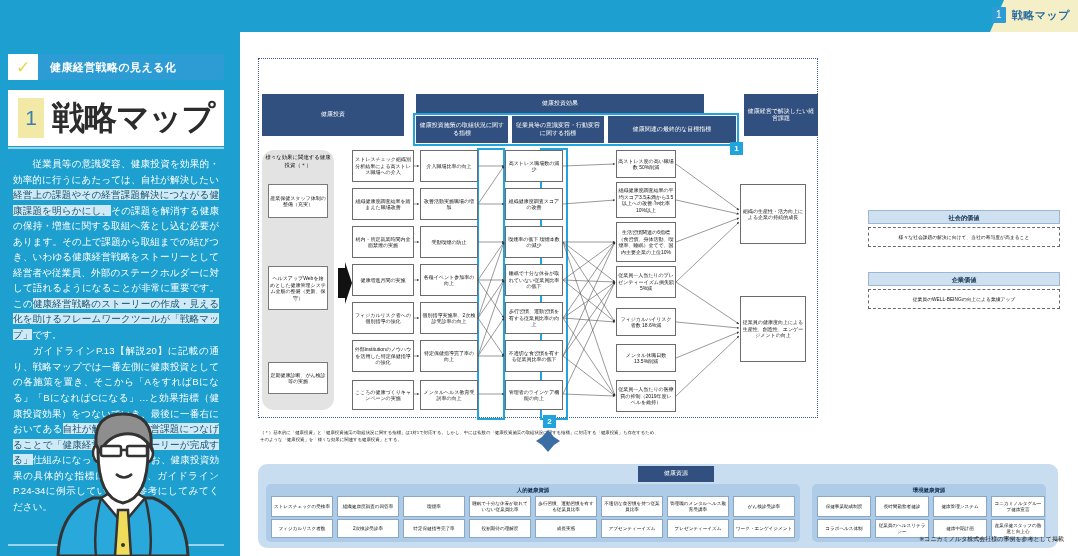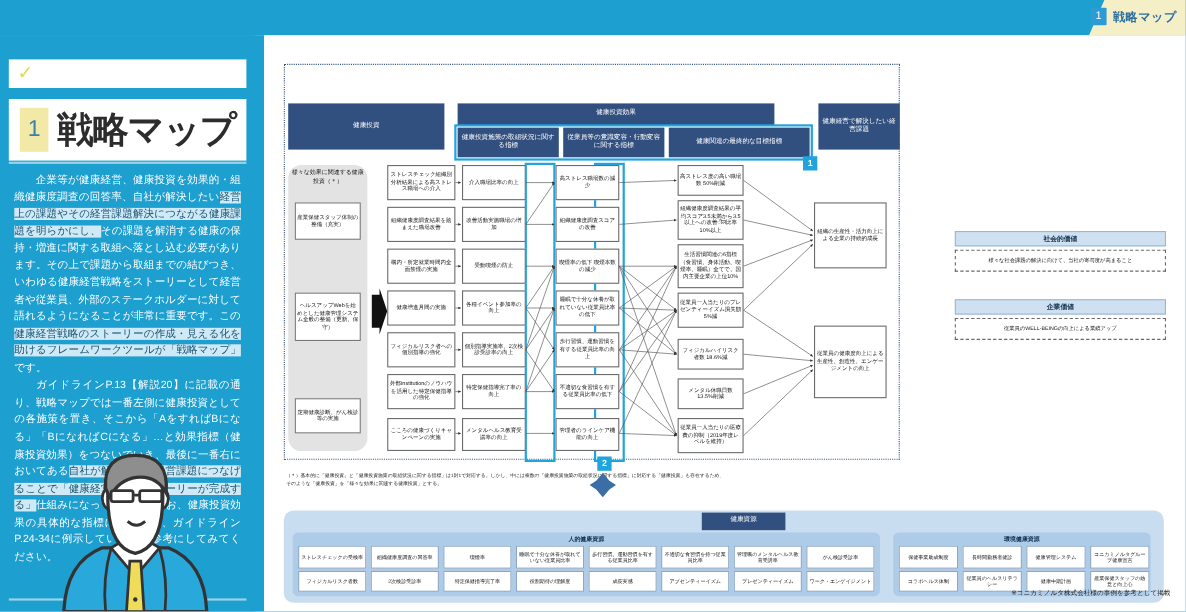--- a/index.html
+++ b/index.html
@@ -189,32 +189,33 @@
   <div class="tabchip">
     <span class="num">1</span>
     <span class="lbl">戦略マップ</span>
   </div>
 </div>
 
 <div class="sidebar">
 
   <div class="side-head">
     <div class="chk">✓</div>
+    <div class="txt">健康経営戦略の見える化</div>
   </div>
 
   <div class="side-title">
     <div class="bignum">1</div>
     <div class="bigtxt">戦略マップ</div>
   </div>
 
   <div class="side-rule"></div>
 
   <div class="side-body">
     <p>
-      <span>　企業等が健康経営、健康投資を効果的・組織健康度調査の回答率、自社が解決したい</span><span class="hl">経営上の課題やその経営課題解決につながる健康課題を明らかにし、</span><span>その課題を解消する健康の保持・増進に関する取組へ落とし込む必要があります。その上で課題から取組までの結びつき、いわゆる健康経営戦略をストーリーとして経営者や従業員、外部のステークホルダーに対して語れるようになることが非常に重要です。この</span><span class="hl">健康経営戦略のストーリーの作成・見える化を助けるフレームワークツールが「戦略マップ」</span><span>です。</span>
+      <span>　従業員等の意識変容、健康投資を効果的・効率的に行うにあたっては、自社が解決したい</span><span class="hl">経営上の課題やその経営課題解決につながる健康課題を明らかにし、</span><span>その課題を解消する健康の保持・増進に関する取組へ落とし込む必要があります。その上で課題から取組までの結びつき、いわゆる健康経営戦略をストーリーとして経営者や従業員、外部のステークホルダーに対して語れるようになることが非常に重要です。この</span><span class="hl">健康経営戦略のストーリーの作成・見える化を助けるフレームワークツールが「戦略マップ」</span><span>です。</span>
     </p>
     <p>
       <span>　ガイドラインP.13【解説20】に記載の通り、戦略マップでは一番左側に健康投資としての各施策を置き、そこから「AをすればBになる」「BになればCになる」…と効果指標（健康投資効果）をつないでいき、最後に一番右においてある</span><span class="hl">自社が解決したい経営課題につなげることで「健康経営戦略のストーリーが完成する」</span><span>仕組みになっています。なお、健康投資効果の具体的な指標については、ガイドラインP.24-34に例示しているので参考にしてみてください。</span>
     </p>
   </div>
 
   <div class="side-rule2"></div>
 
   <svg class="person" viewBox="0 0 170 150">
     <path d="M20 150 Q22 105 55 92 L115 92 Q148 105 150 150 Z" fill="#29a8dc" stroke="#333" stroke-width="3"></path>

